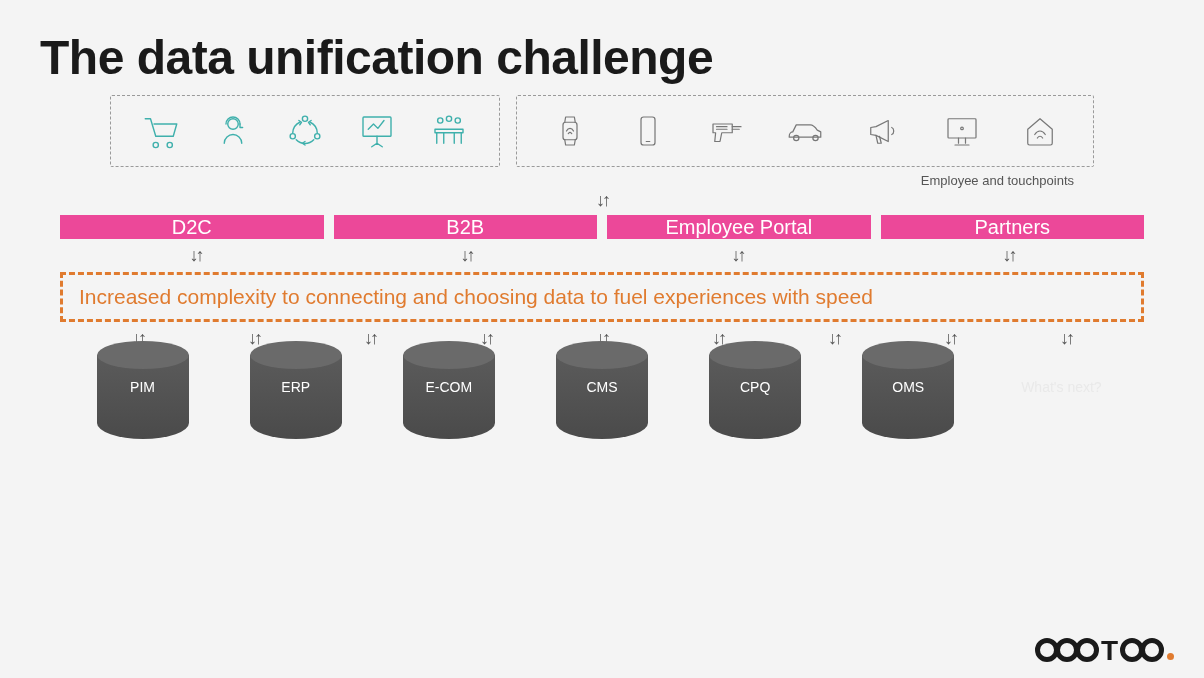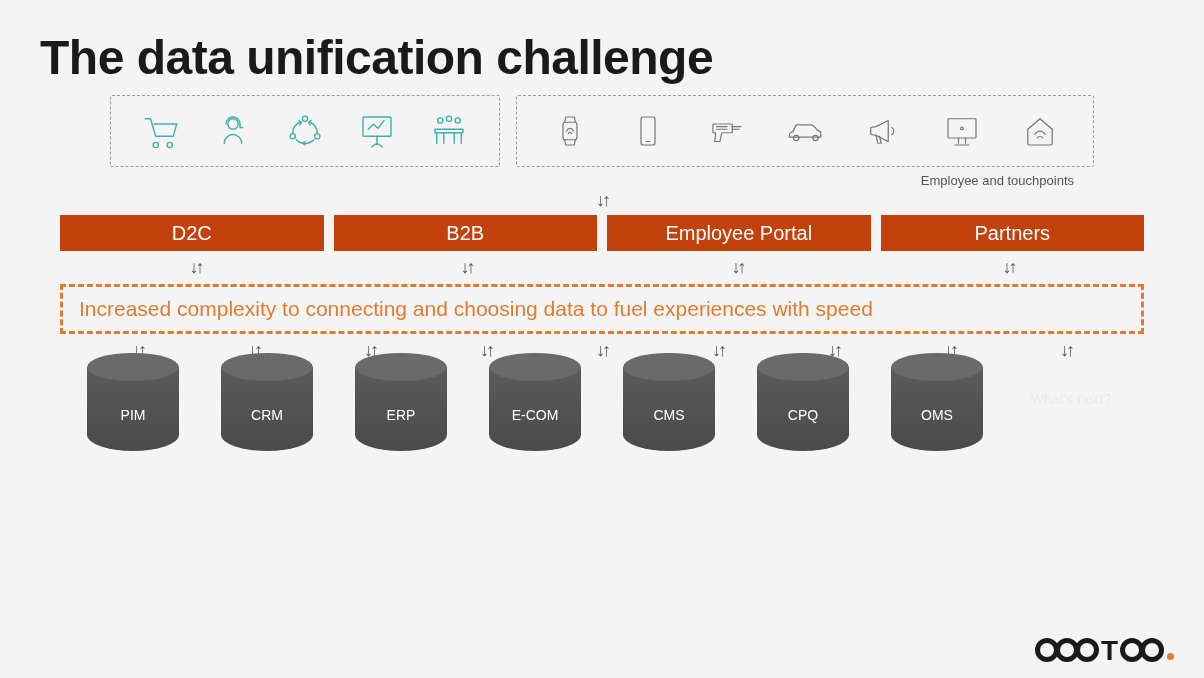--- a/index.html
+++ b/index.html
@@ -71,24 +71,24 @@
     letter-spacing: -3px;
   }
 
   
   .channels-row {
     display: flex;
     gap: 10px;
     margin: 4px 20px 0 20px;
   }
   .channel {
-    background: #c2410c;
+    background: #ec4899;
     color: #fff;
     font-size: 20px;
-    height: 36px;
+    height: 24px;
     display:flex; align-items:center; justify-content:center;
     flex: 1;
   }
   .channel:nth-child(2){ flex:1; }
 
   .arrows-row {
     display: flex;
     margin: 6px 20px 6px 20px;
   }
   .arrows-row .slot { flex:1; text-align:center; font-size:18px; color:#555; letter-spacing:-3px;}
@@ -123,21 +123,21 @@
   .cyl::before {
     content:"";
     position:absolute;
     top:-14px; left:0; right:0;
     height:28px;
     background:#6a6a6a;
     border-radius: 46px / 14px;
   }
   .cyl .label {
     position:absolute;
-    top: 40px; left:0; right:0;
+    top: 24px; left:0; right:0;
     text-align:center;
     color:#fff;
     font-size:14px;
     font-weight:500;
   }
   .whatsnext {
     flex:1;
     color: #e9e9e9;
     font-size: 14px;
     text-align:center;
@@ -329,25 +329,20 @@
     <div class="slot">↓↑</div>
     <div class="slot">↓↑</div>
     <div class="slot">↓↑</div>
     <div class="slot">↓↑</div>
   </div>
 
   <div class="cyl-row">
     <div class="cyl-wrap">
         <div class="cyl">
           <div class="label">PIM</div>
-        </div>
-      </div>
-    <div class="cyl-wrap">
-        <div class="cyl">
-          <div class="label">CRM</div>
         </div>
       </div>
     <div class="cyl-wrap">
         <div class="cyl">
           <div class="label">ERP</div>
         </div>
       </div>
     <div class="cyl-wrap">
         <div class="cyl">
           <div class="label">E-COM</div>

